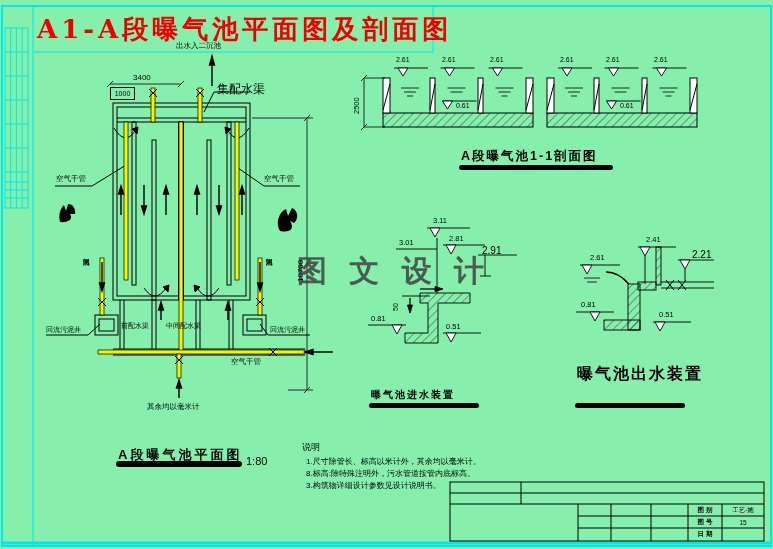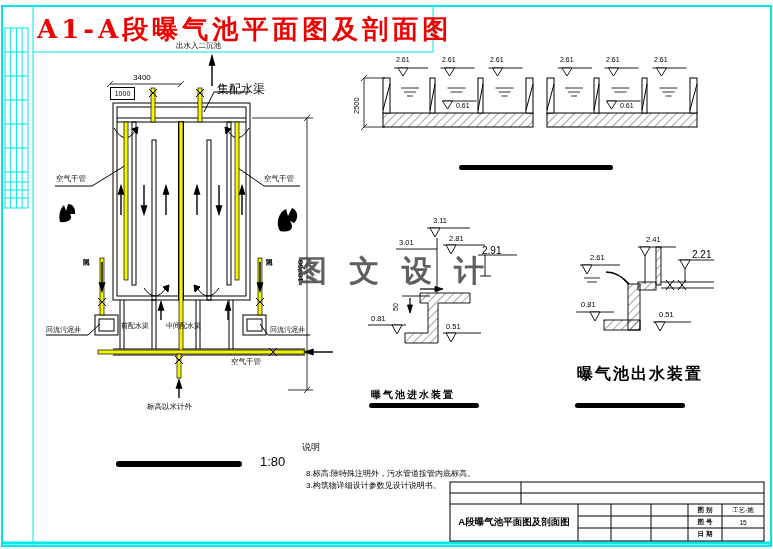--- a/index.html
+++ b/index.html
@@ -1,16 +1,16 @@
 <!DOCTYPE html>
 <html><head>
 <meta charset="utf-8">
 <style>
   html,body{margin:0;padding:0;background:#dcdcdc;}
-  .page{position:relative;width:773px;height:549px;background:#ffffff;overflow:hidden;
+  .page{position:relative;width:773px;height:549px;background:#86efac;overflow:hidden;
         font-family:"Liberation Sans", sans-serif;color:#000;}
   svg.linework{position:absolute;left:0;top:0;z-index:1;}
   .lbl{position:absolute;z-index:3;font-size:8px;line-height:1.1;white-space:nowrap;color:#000;}
   .vtext{writing-mode:vertical-rl;text-orientation:upright;}
   .rot{transform:rotate(-90deg);transform-origin:0 0;}
   .red-title{position:absolute;left:37px;top:12px;z-index:4;color:#ee0000;
              font-family:"DejaVu Serif", serif;font-weight:bold;font-size:26px;
              letter-spacing:4px;white-space:nowrap;}
   .watermark{position:absolute;left:297px;top:251px;z-index:2;font-size:30px;color:#3d3d3d;
              opacity:.82;letter-spacing:7px;font-weight:bold;white-space:nowrap;}
@@ -331,33 +331,35 @@
 <div class="lbl" style="left:56px;top:175px;font-size:7.5px">空气干管</div>
 <div class="lbl" style="left:264px;top:175px;font-size:7.5px">空气干管</div>
 <div class="lbl vtext" style="left:83px;top:253px;font-size:6.5px">回流污泥</div>
 <div class="lbl vtext" style="left:266px;top:253px;font-size:6.5px">回流污泥</div>
 <div class="lbl rot" style="left:297px;top:282px;font-size:8px">10700</div>
 <div class="lbl" style="left:46px;top:326px;font-size:7px">回流污泥井</div>
 <div class="lbl" style="left:270px;top:326px;font-size:7px">回流污泥井</div>
 <div class="lbl" style="left:121px;top:322px;font-size:7px">前配水渠</div>
 <div class="lbl" style="left:166px;top:322px;font-size:7px">中间配水渠</div>
 <div class="lbl" style="left:231px;top:358px;font-size:7.5px">空气干管</div>
-<div class="lbl" style="left:147px;top:403px;font-size:7.5px">标高以米计外</div>
-<div class="lbl" style="left:260px;top:455px;font-size:13px">1:80</div>
+<div class="lbl" style="left:147px;top:403px;font-size:7.5px">其余均以毫米计</div>
+<div class="view-title" style="left:118px;top:446px;font-size:13px;letter-spacing:3px">A段曝气池平面图</div>
+<div class="lbl" style="left:246px;top:455px;font-size:11px">1:80</div>
 <div class="title-bar" style="left:116px;top:461px;width:126px;height:6px"></div>
 
 <div class="lbl" style="left:396px;top:56px;font-size:7px">2.61</div>
 <div class="lbl" style="left:442px;top:56px;font-size:7px">2.61</div>
 <div class="lbl" style="left:490px;top:56px;font-size:7px">2.61</div>
 <div class="lbl" style="left:560px;top:56px;font-size:7px">2.61</div>
 <div class="lbl" style="left:606px;top:56px;font-size:7px">2.61</div>
 <div class="lbl" style="left:654px;top:56px;font-size:7px">2.61</div>
 <div class="lbl" style="left:456px;top:102px;font-size:7px">0.61</div>
 <div class="lbl" style="left:620px;top:102px;font-size:7px">0.61</div>
 <div class="lbl rot" style="left:353px;top:114px;font-size:7.5px">2500</div>
+<div class="view-title" style="left:461px;top:148px;font-size:12.5px">A段曝气池1-1剖面图</div>
 <div class="title-bar" style="left:459px;top:165px;width:154px;height:5px"></div>
 
 <div class="lbl" style="left:433px;top:217px;font-size:7.5px">3.11</div>
 <div class="lbl" style="left:449px;top:235px;font-size:7.5px">2.81</div>
 <div class="lbl" style="left:399px;top:239px;font-size:7.5px">3.01</div>
 <div class="lbl" style="left:482px;top:245px;font-size:10px">2.91</div>
 <div class="lbl rot" style="left:392px;top:311px;font-size:7px">50</div>
 <div class="lbl" style="left:371px;top:315px;font-size:7.5px">0.81</div>
 <div class="lbl" style="left:446px;top:323px;font-size:7.5px">0.51</div>
 <div class="view-title" style="left:371px;top:388px;font-size:10px">曝气池进水装置</div>
@@ -365,24 +367,24 @@
 
 <div class="lbl" style="left:646px;top:236px;font-size:7.5px">2.41</div>
 <div class="lbl" style="left:590px;top:254px;font-size:7.5px">2.61</div>
 <div class="lbl" style="left:692px;top:249px;font-size:10px">2.21</div>
 <div class="lbl" style="left:581px;top:301px;font-size:7.5px">0.81</div>
 <div class="lbl" style="left:659px;top:311px;font-size:7.5px">0.51</div>
 <div class="view-title" style="left:577px;top:364px;font-size:16px">曝气池出水装置</div>
 <div class="title-bar" style="left:575px;top:403px;width:110px;height:5px"></div>
 
 <div class="lbl" style="left:302px;top:443px;font-size:9px;font-weight:normal">说明</div>
+<div class="note-line" style="left:306px;top:456px">1.尺寸除管长、标高以米计外，其余均以毫米计。</div>
 <div class="note-line" style="left:306px;top:468px">8.标高:除特殊注明外，污水管道按管内底标高。</div>
 <div class="note-line" style="left:306px;top:480px">3.构筑物详细设计参数见设计说明书。</div>
 
-<div class="tb-cell" style="left:452px;top:505px;width:124px;height:34px;font-size:9.5px;font-weight:bold">A段曝气池平面图及剖面图</div>
 <div class="tb-cell" style="left:689px;top:505px;width:32px;height:11px;font-size:6.5px;font-weight:bold">图 别</div>
 <div class="tb-cell" style="left:723px;top:505px;width:40px;height:11px;font-size:6.5px">工艺-施</div>
 <div class="tb-cell" style="left:689px;top:517px;width:32px;height:11px;font-size:6.5px;font-weight:bold">图 号</div>
 <div class="tb-cell" style="left:723px;top:517px;width:40px;height:11px;font-size:6.5px">15</div>
 <div class="tb-cell" style="left:689px;top:529px;width:32px;height:11px;font-size:6.5px;font-weight:bold">日 期</div>
 <div class="tb-cell" style="left:723px;top:529px;width:40px;height:11px;font-size:6.5px"></div>
 
 </div>
 
 </body></html>

